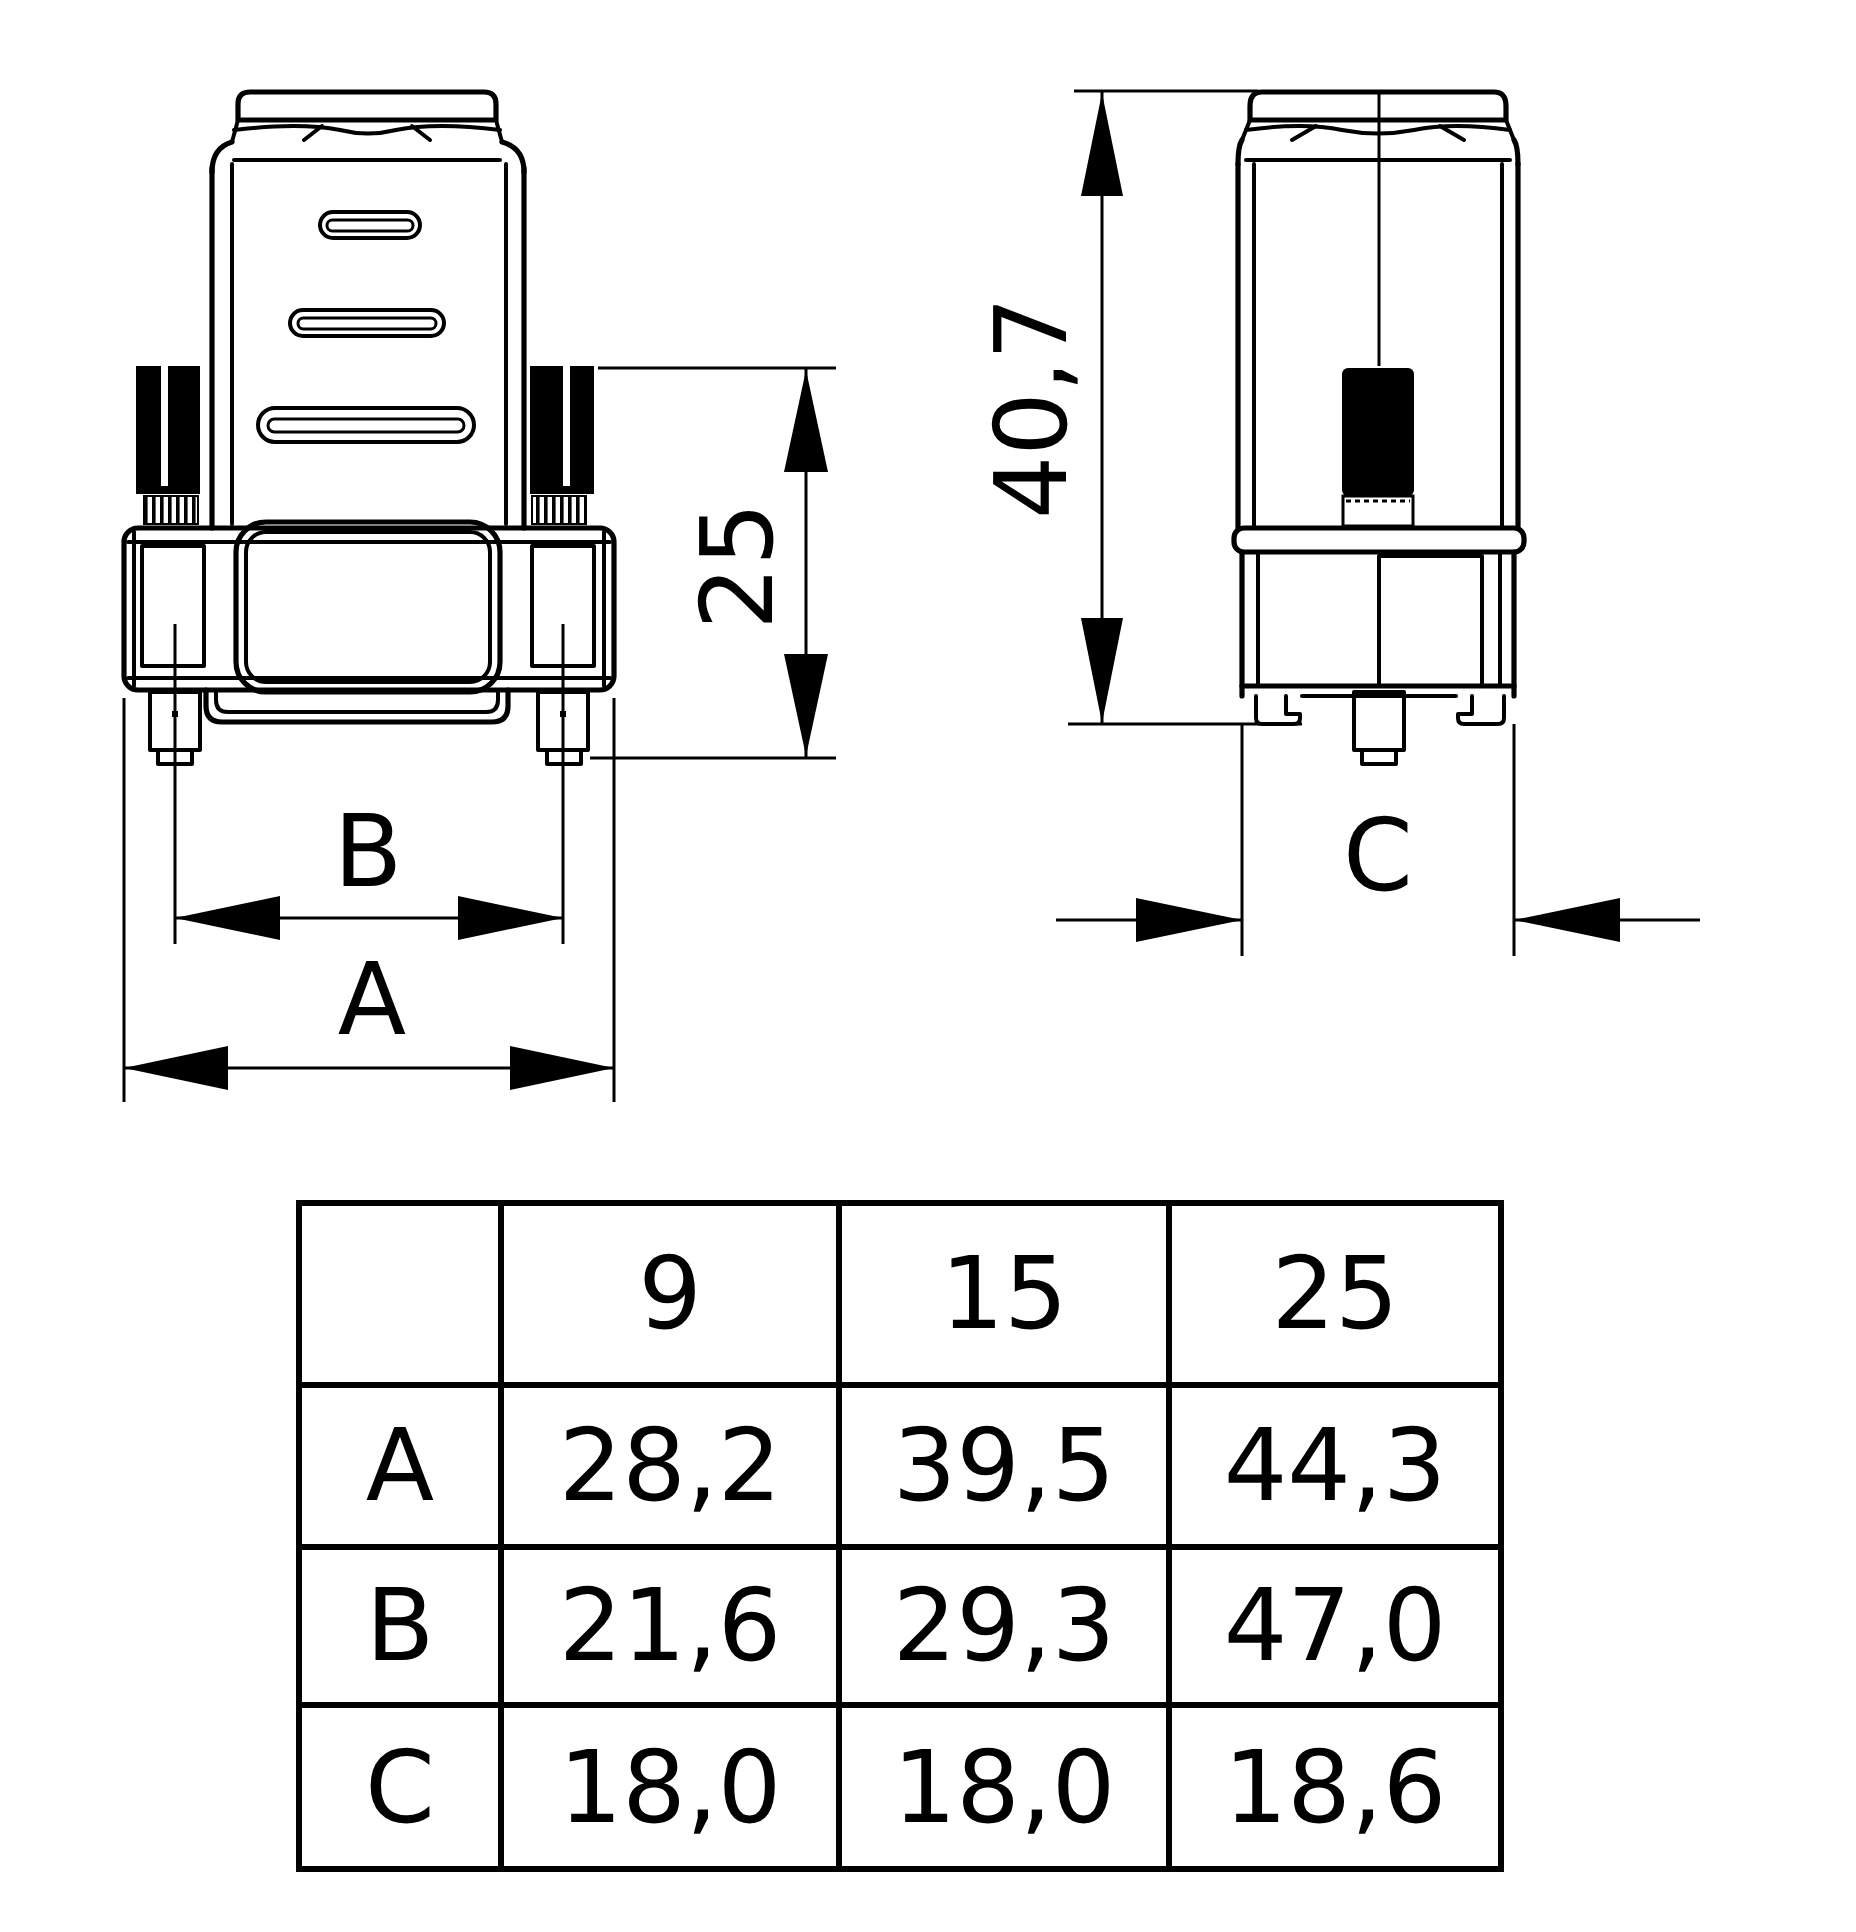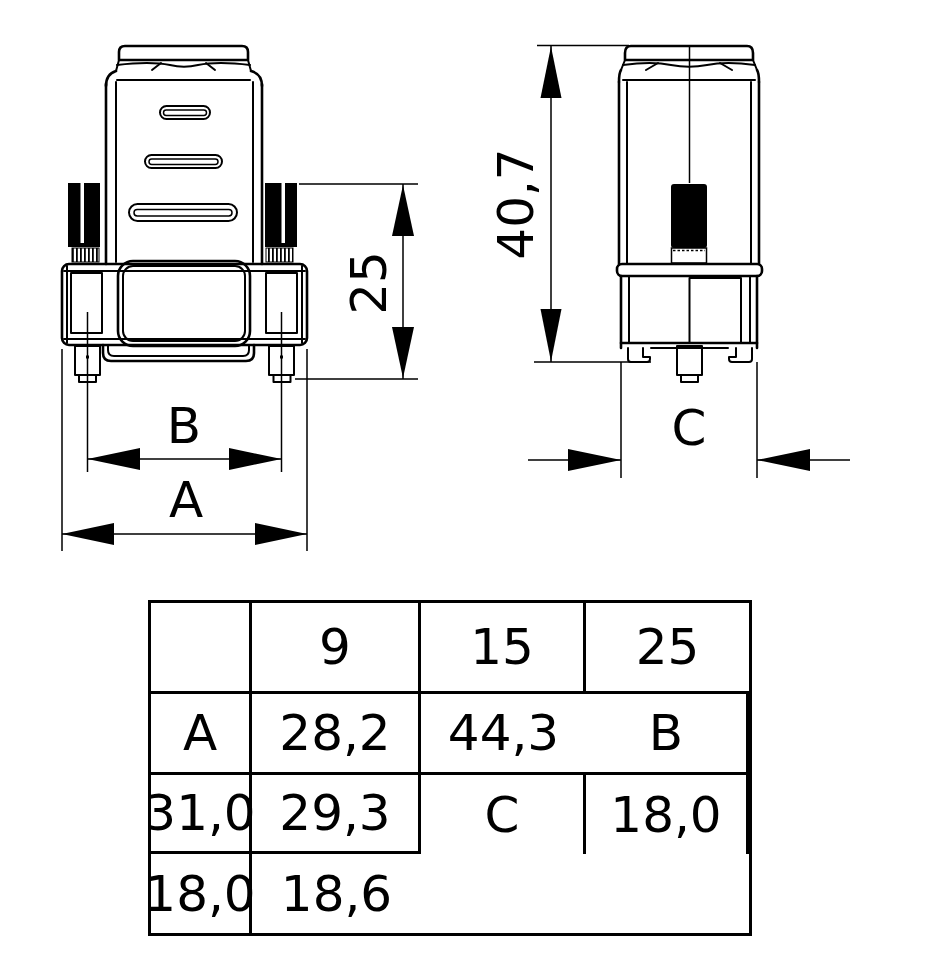--- a/index.html
+++ b/index.html
@@ -166,25 +166,27 @@
 </svg>
 
 <div class="dim-table">
   <div class="cell"></div>
   <div class="cell">9</div>
   <div class="cell">15</div>
   <div class="cell lastcol">25</div>
 
   <div class="cell">A</div>
   <div class="cell">28,2</div>
+  <div class="cell">39,5</div>
   <div class="cell lastcol">44,3</div>
 
   <div class="cell">B</div>
-  <div class="cell">31,0</div>
+  <div class="cell">21,6</div>
   <div class="cell">29,3</div>
+  <div class="cell lastcol">47,0</div>
 
   <div class="cell lastrow">C</div>
   <div class="cell lastrow">18,0</div>
   <div class="cell lastrow">18,0</div>
   <div class="cell lastcol lastrow">18,6</div>
 </div>
 
 </div>
 
 </body></html>

